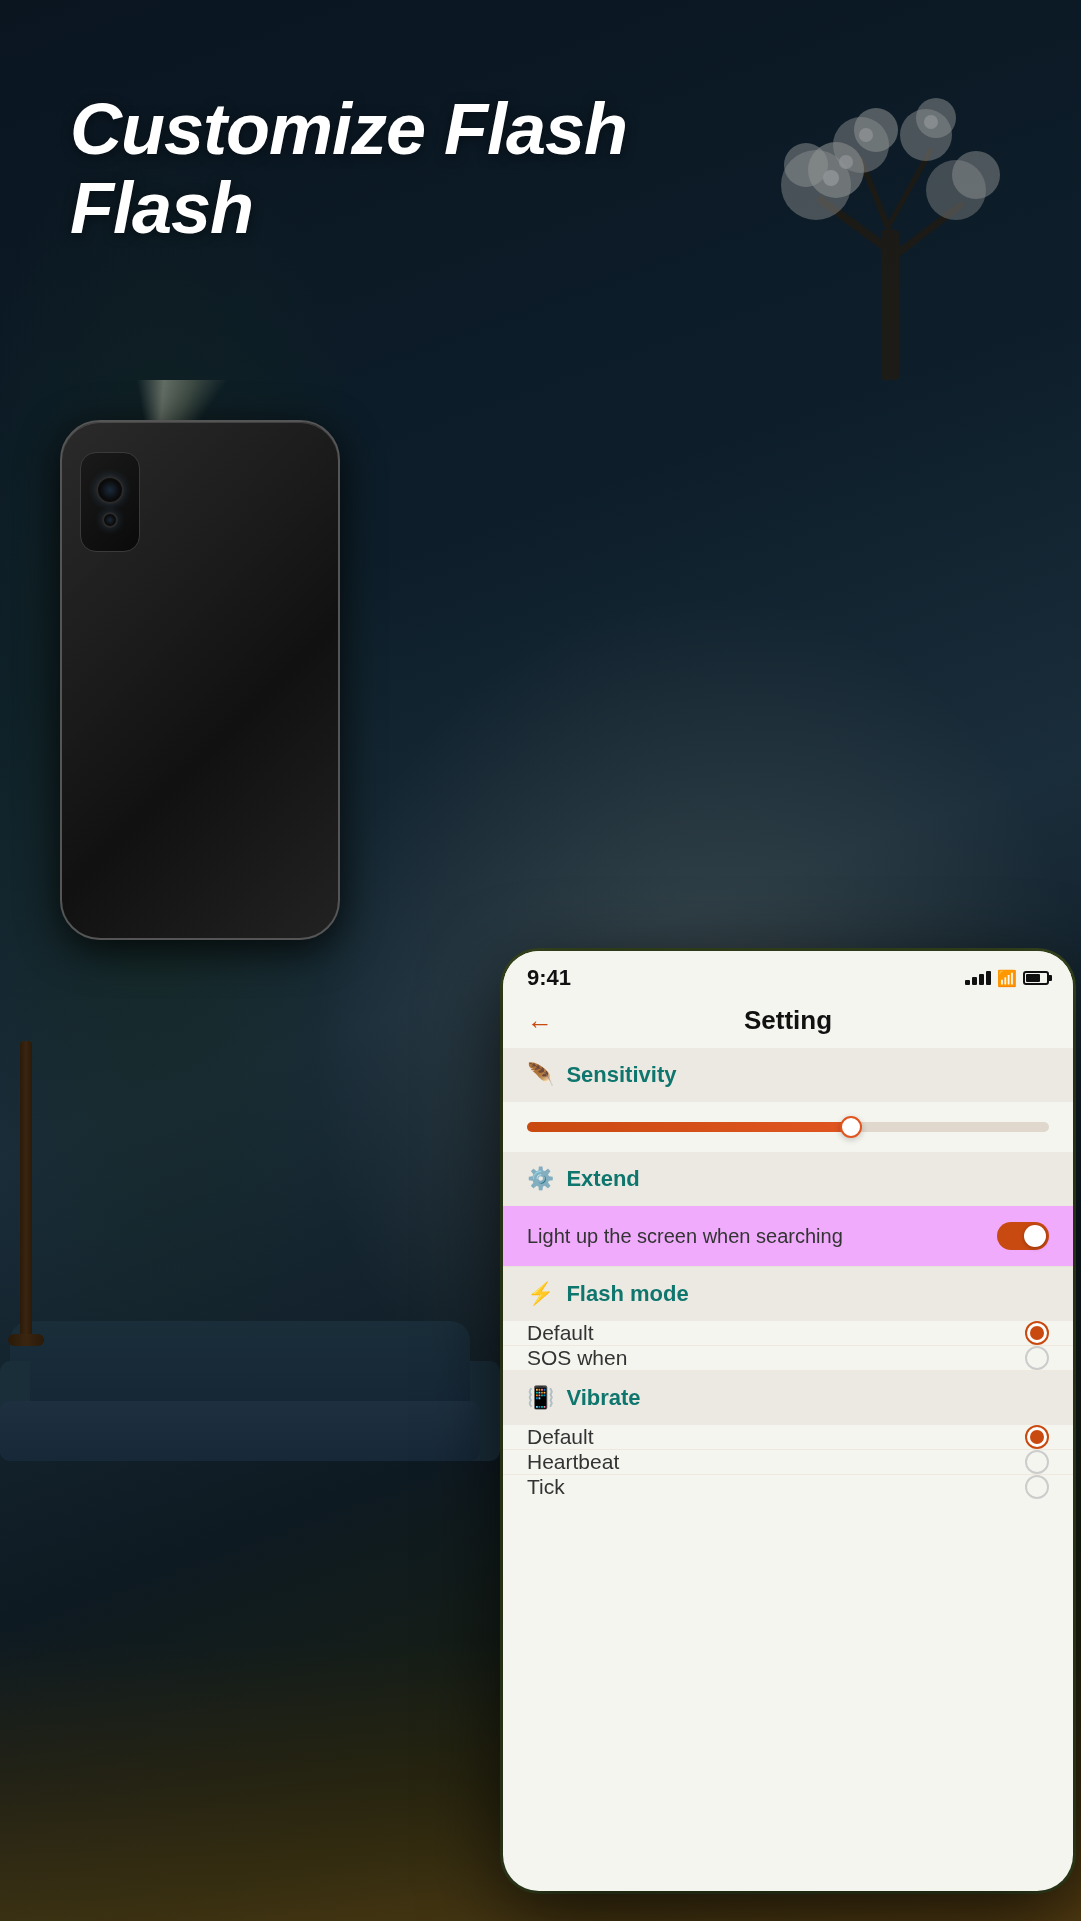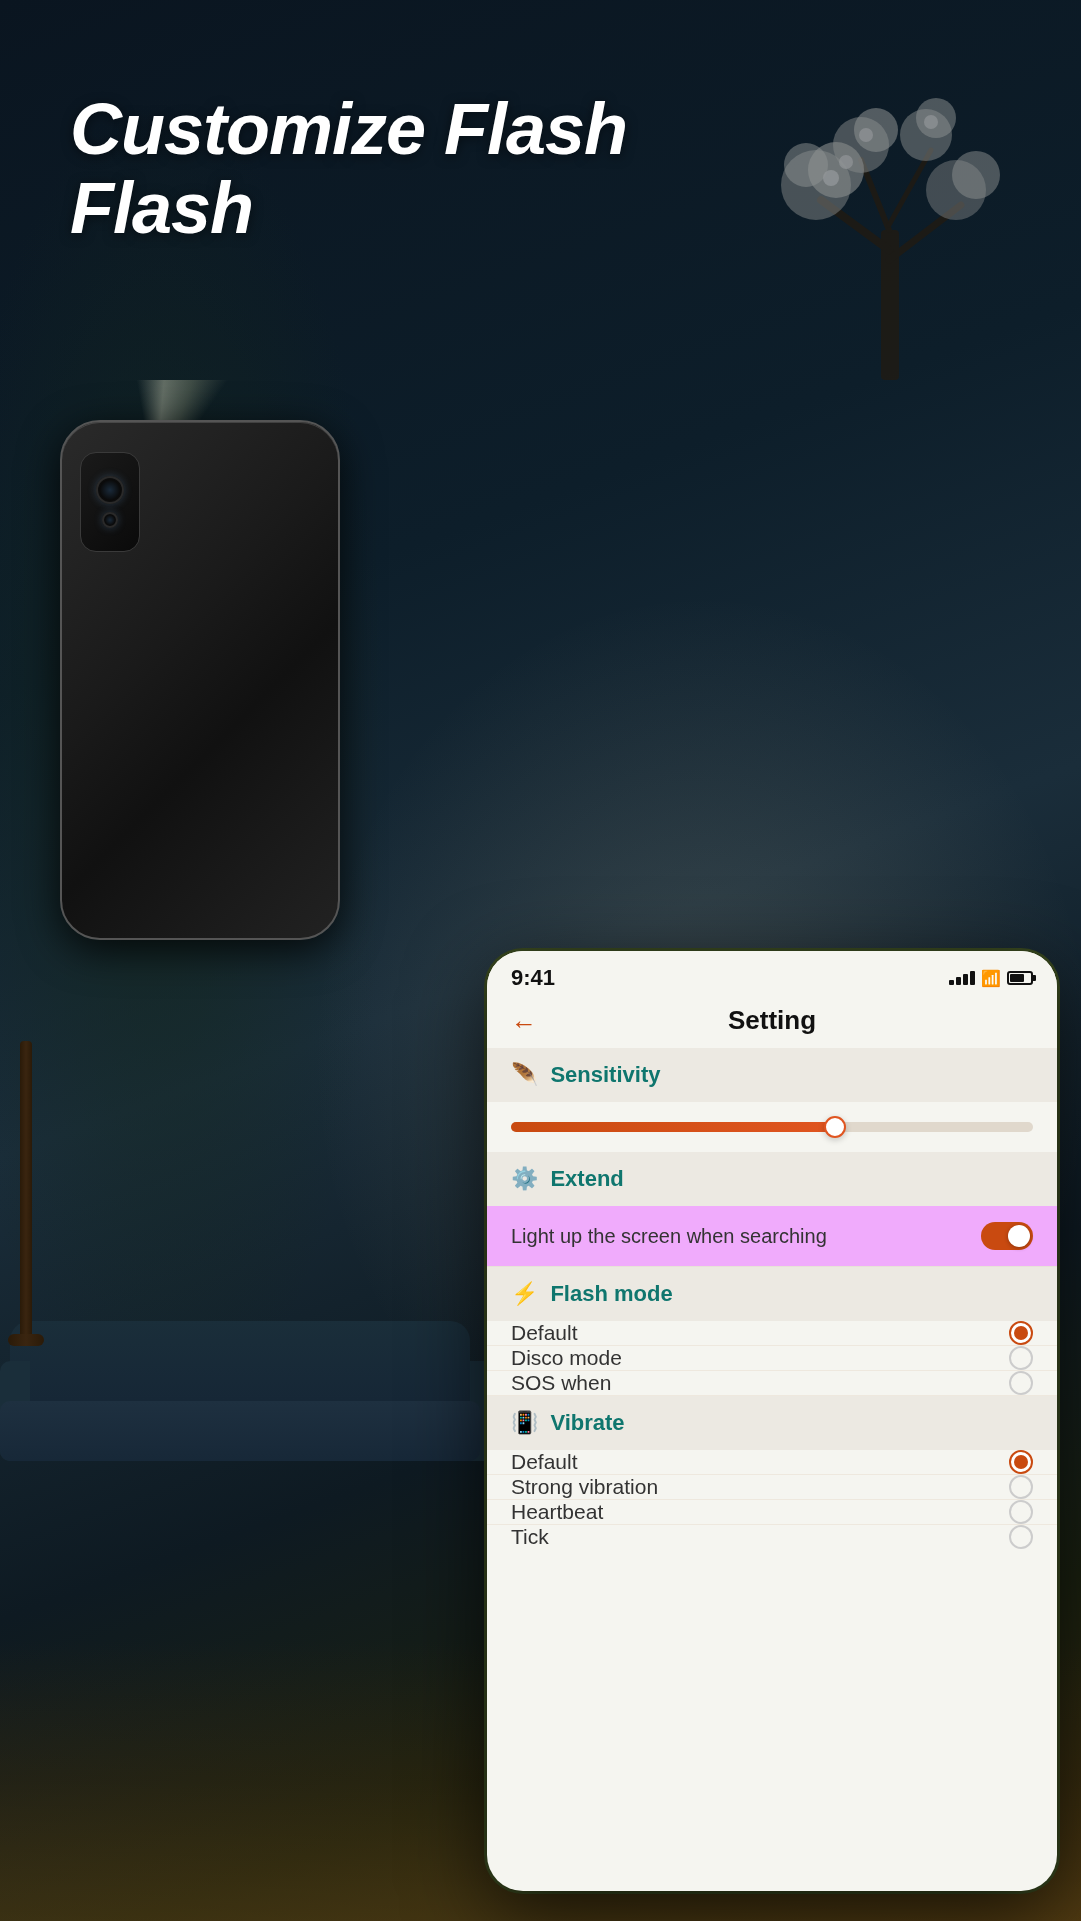--- a/index.html
+++ b/index.html
@@ -141,21 +141,21 @@
       bottom: 0;
       left: 0; right: 0;
       height: 280px;
       background: linear-gradient(180deg, transparent 0%, rgba(80,50,10,0.25) 50%, rgba(120,80,20,0.35) 100%);
     }
 
     
     .phone-ui {
       position: absolute;
       bottom: 30px;
-      right: 24px;
+      right: 8px;
       width: 570px;
       background: #f5f5f0;
       border-radius: 36px;
       overflow: hidden;
       box-shadow: 0 20px 80px rgba(0,0,0,0.7), 0 0 0 3px #3a4a20;
       height: 940px;
       text-align: center;
     }
 
     .status-bar {
@@ -530,44 +530,36 @@
   <div class="section-header">
     <span class="section-icon" style="color:#c94a10;">⚡</span>
     <span class="section-title">Flash mode</span>
   </div>
 
   <div class="option-row">
     <span class="option-label">Default</span>
     <div class="radio-btn selected"></div>
   </div>
 
-  <div class="option-row">
-    <span class="option-label">Disco mode</span>
-    <div class="radio-btn"></div>
-  </div>
 
   <div class="option-row">
     <span class="option-label">SOS when</span>
     <div class="radio-btn"></div>
   </div>
 
   <div class="section-header">
     <span class="section-icon" style="color:#c94a10;">📳</span>
     <span class="section-title">Vibrate</span>
   </div>
 
   <div class="option-row">
     <span class="option-label">Default</span>
     <div class="radio-btn selected"></div>
   </div>
 
-  <div class="option-row">
-    <span class="option-label">Strong vibration</span>
-    <div class="radio-btn"></div>
-  </div>
 
   <div class="option-row">
     <span class="option-label">Heartbeat</span>
     <div class="radio-btn"></div>
   </div>
 
   <div class="option-row" style="border-bottom: none;">
     <span class="option-label">Tick</span>
     <div class="radio-btn"></div>
   </div>

